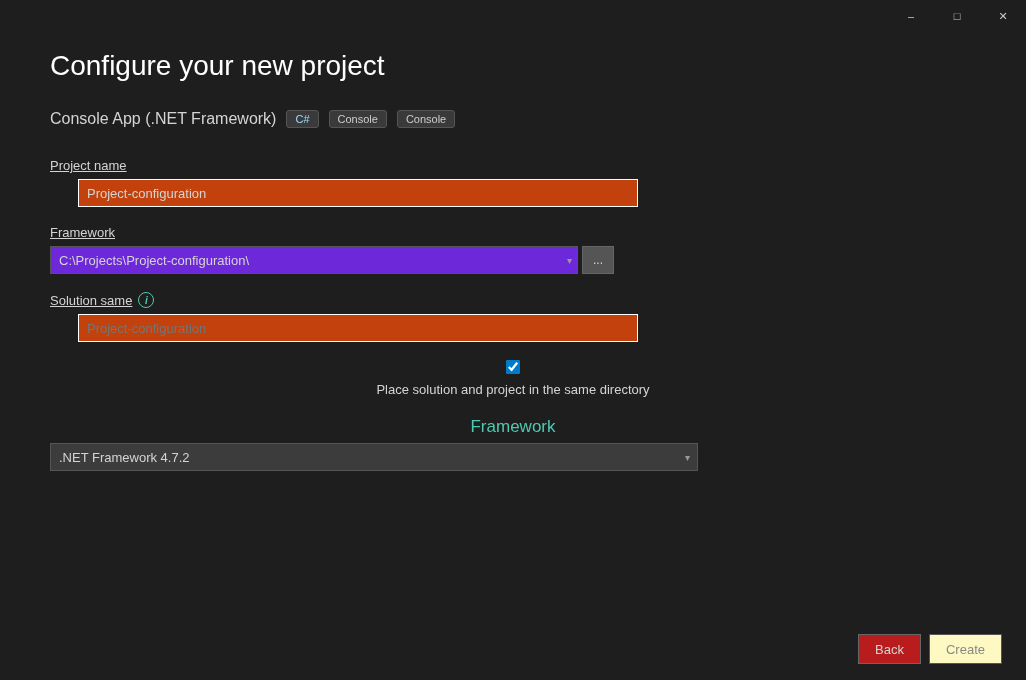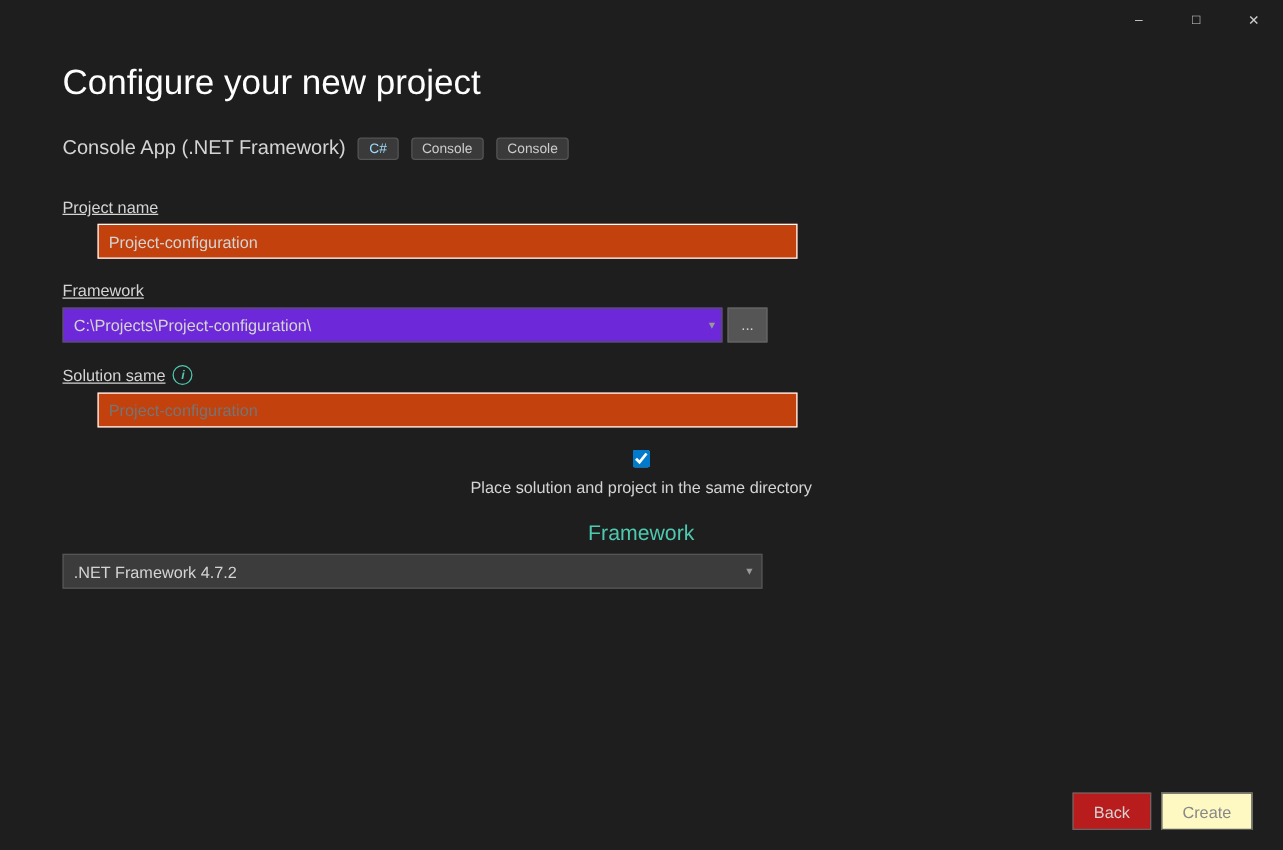--- a/index.html
+++ b/index.html
@@ -216,21 +216,21 @@
       position: absolute;
       right: 8px;
       top: 50%;
       transform: translateY(-50%);
       color: #999;
       font-size: 10px;
       pointer-events: none;
     }
 
     .framework-select {
-      width: 560px;
+      width: 648px;
       height: 28px;
       background: #3c3c3c;
       border: 1px solid #555;
       color: #d4d4d4;
       padding: 4px 8px;
       font-size: 13px;
       font-family: 'Segoe UI', sans-serif;
       outline: none;
       appearance: none;
       -webkit-appearance: none;

